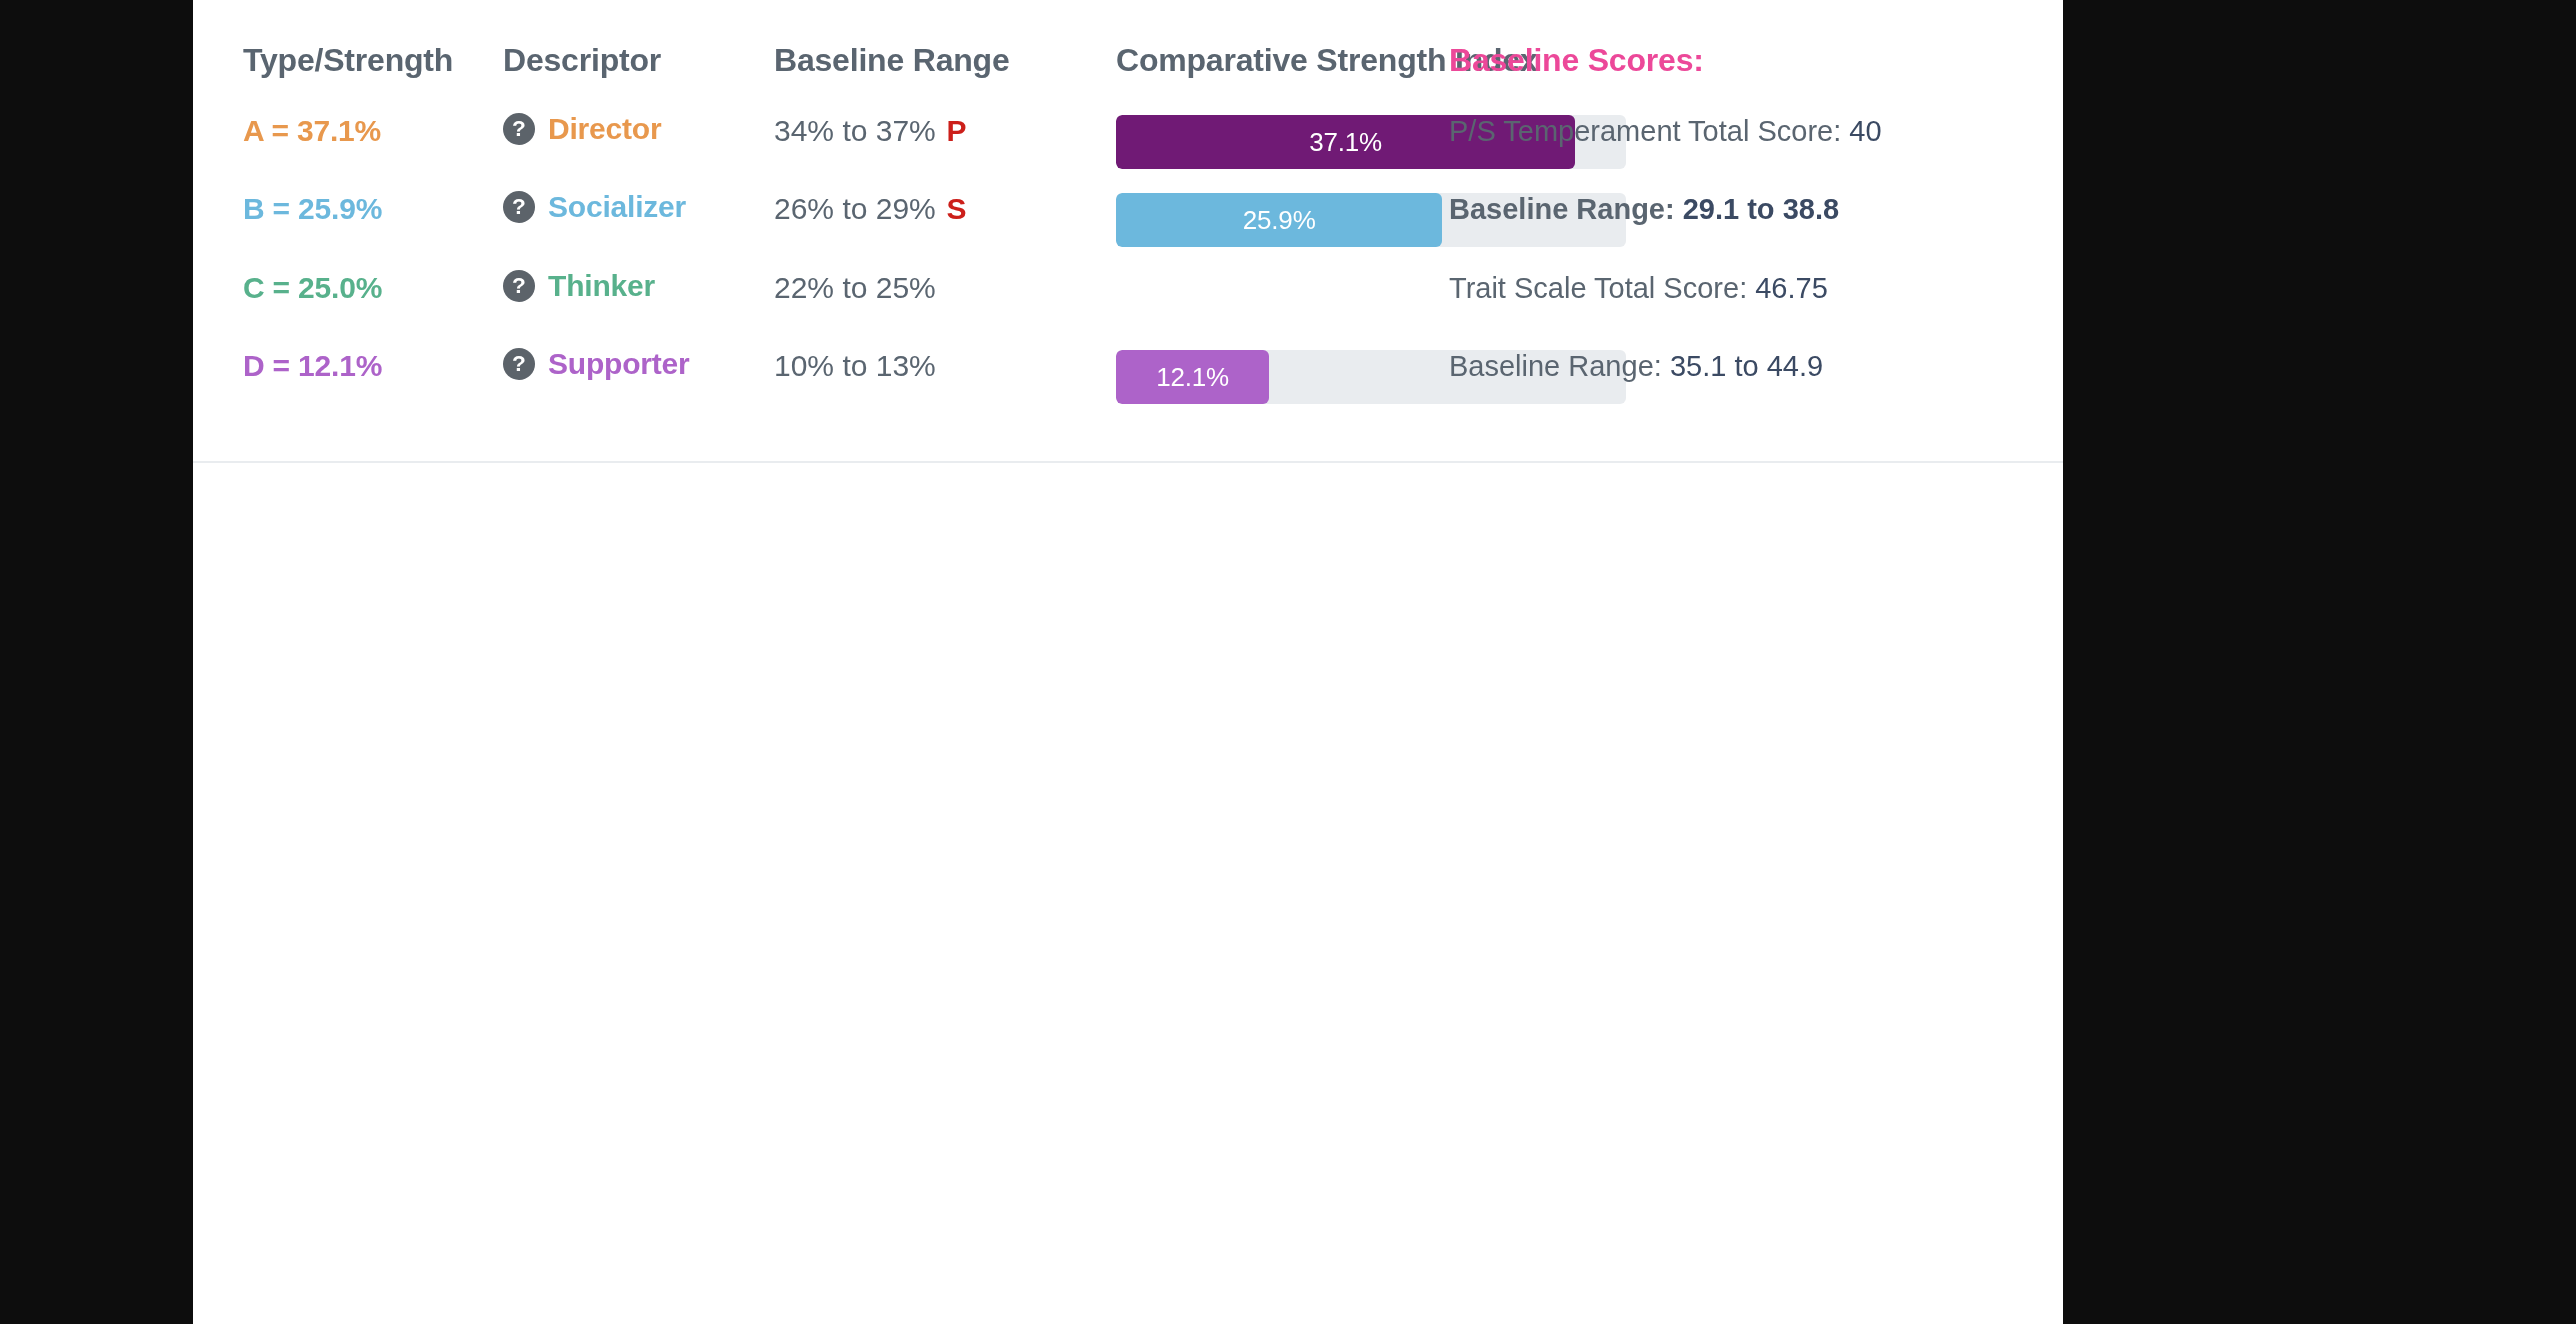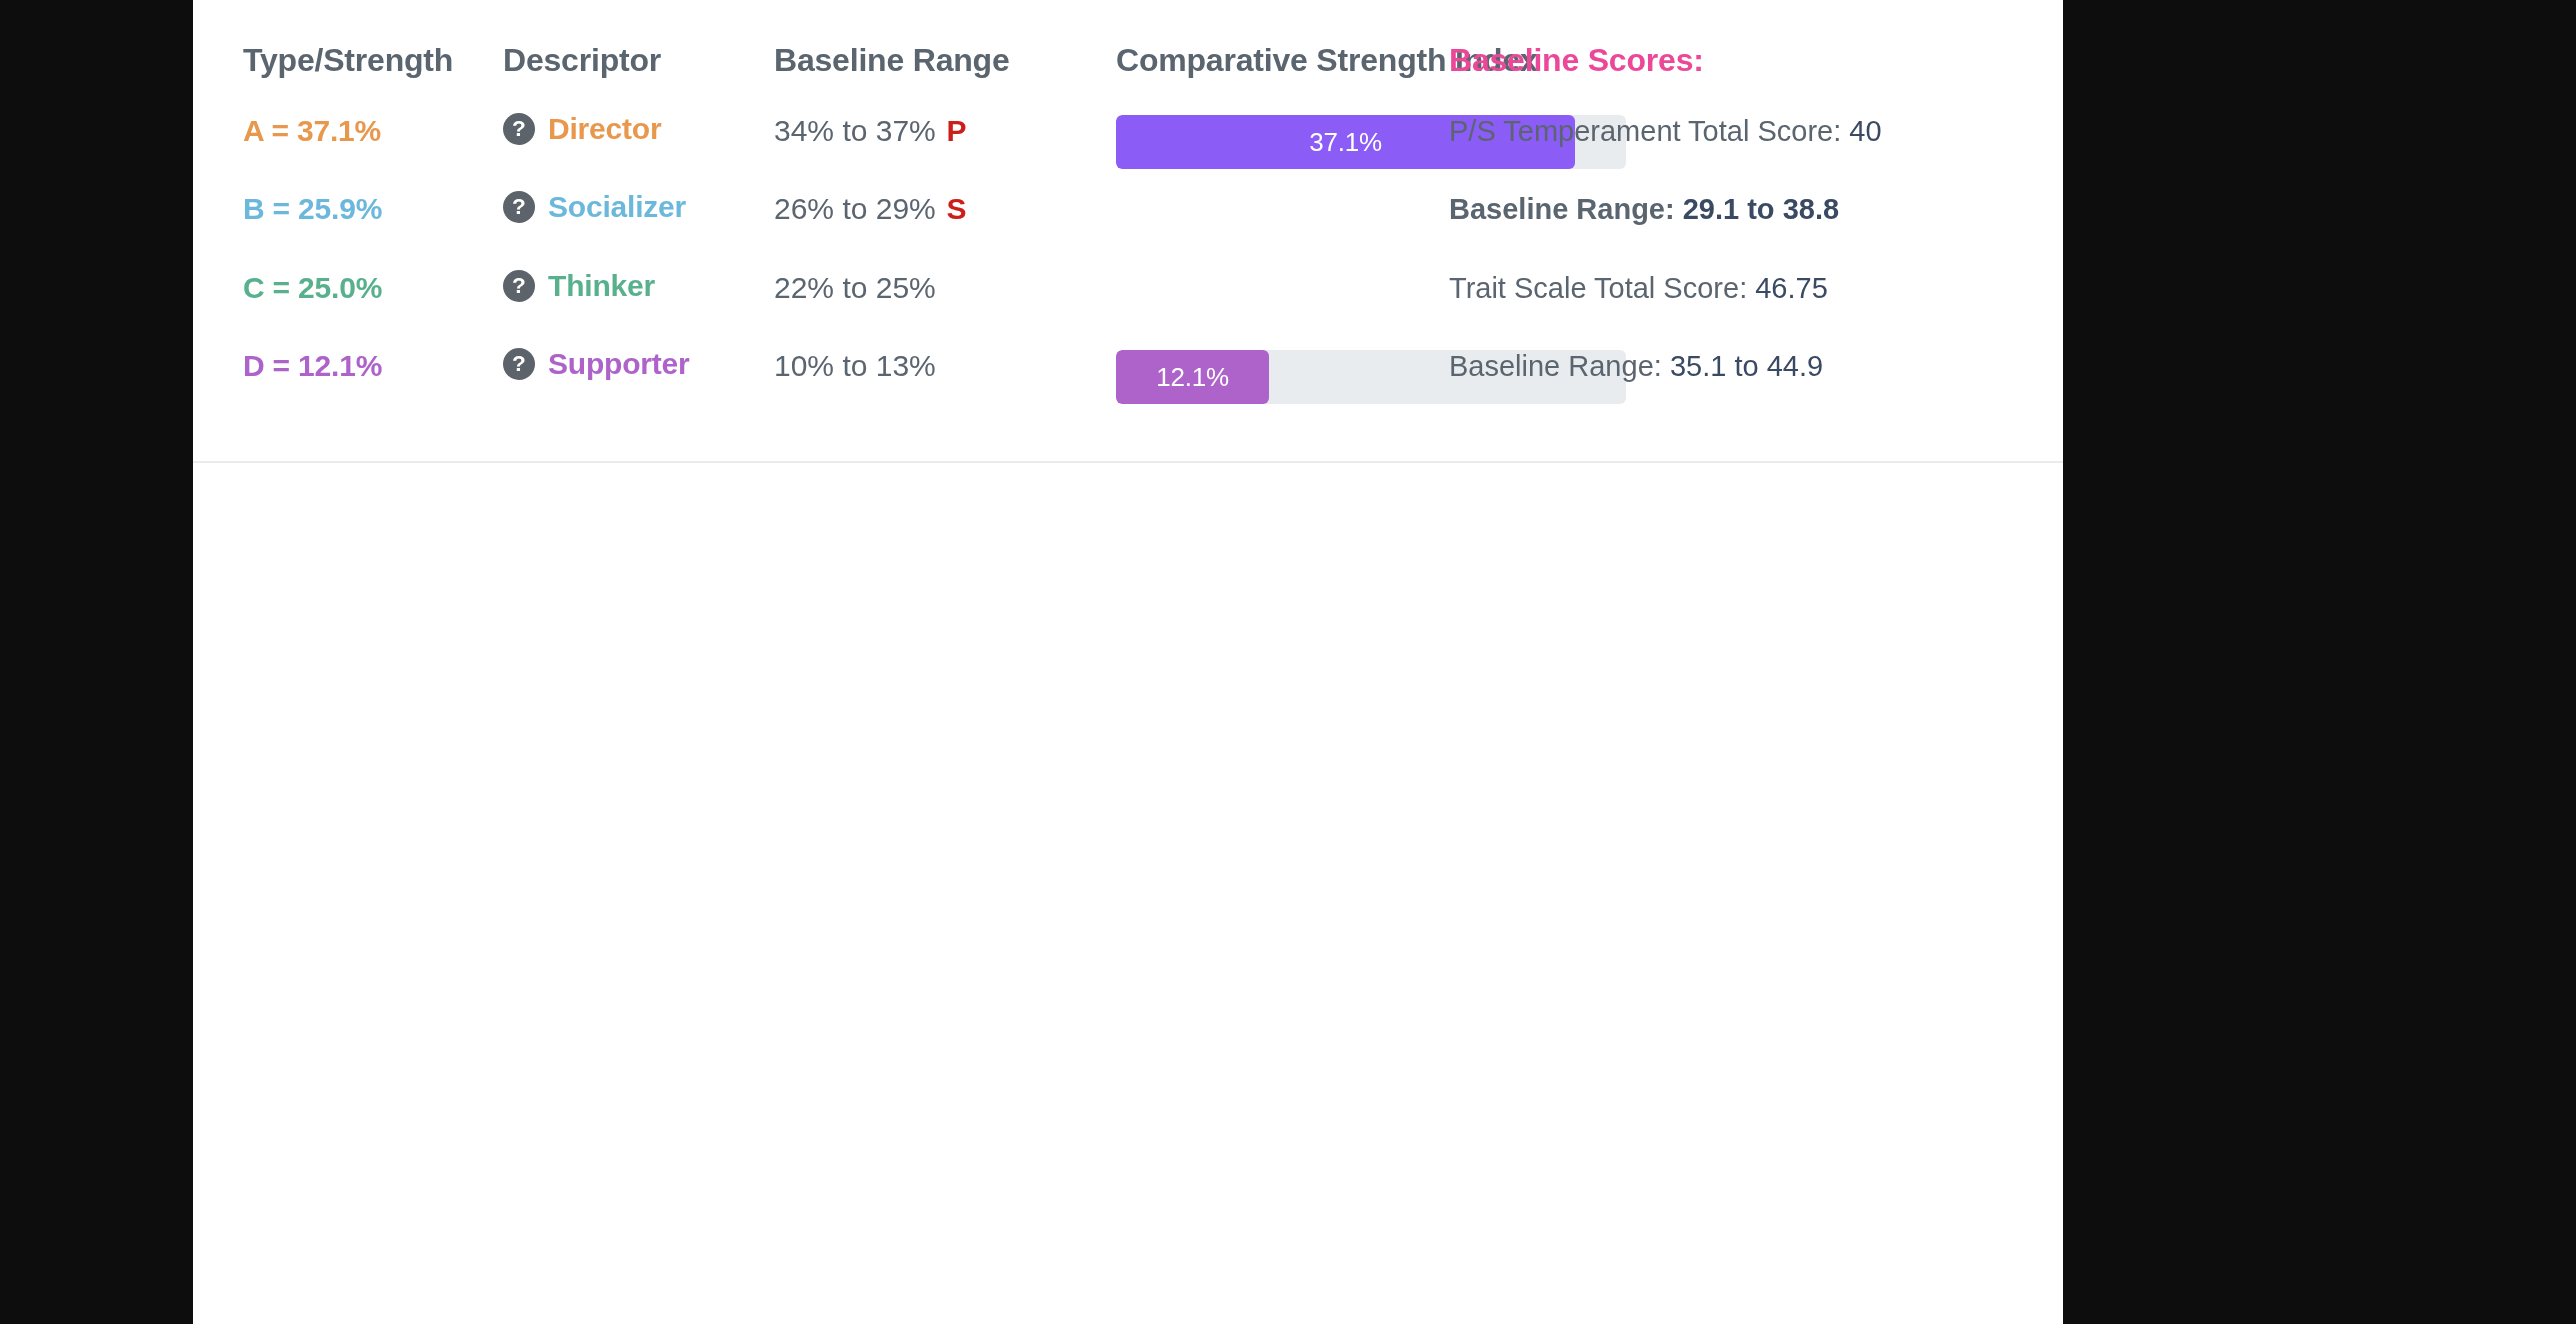--- a/index.html
+++ b/index.html
@@ -105,30 +105,33 @@
       </div>
       <div id="summary-rows">
           <div class="trow r0">
             <div class="cell typestr" style="color: rgb(232, 152, 77);">A = 37.1%</div>
             <div class="cell descr">
               <span class="qmark">?</span>
               <span class="descr-label" style="color: rgb(232, 152, 77);">Director</span>
             </div>
             <div class="cell baserange">34% to 37%<span class="flag">P</span></div>
             <div class="bartrack">
-              <div class="barfill" style="width: 90%; background: #8b5cf6;">37.1%</div>
+              <div class="barfill" style="width: 90%; background: #701a75;">37.1%</div>
             </div>
           </div>
           <div class="trow r1">
             <div class="cell typestr" style="color: rgb(108, 184, 221);">B = 25.9%</div>
             <div class="cell descr">
               <span class="qmark">?</span>
               <span class="descr-label" style="color: rgb(108, 184, 221);">Socializer</span>
             </div>
             <div class="cell baserange">26% to 29%<span class="flag">S</span></div>
+            <div class="bartrack">
+              <div class="barfill" style="width: 64%; background: rgb(108, 184, 221);">25.9%</div>
+            </div>
           </div>
           <div class="trow r2">
             <div class="cell typestr" style="color: rgb(88, 177, 140);">C = 25.0%</div>
             <div class="cell descr">
               <span class="qmark">?</span>
               <span class="descr-label" style="color: rgb(88, 177, 140);">Thinker</span>
             </div>
             <div class="cell baserange">22% to 25%</div>
           </div>
           <div class="trow r3">

